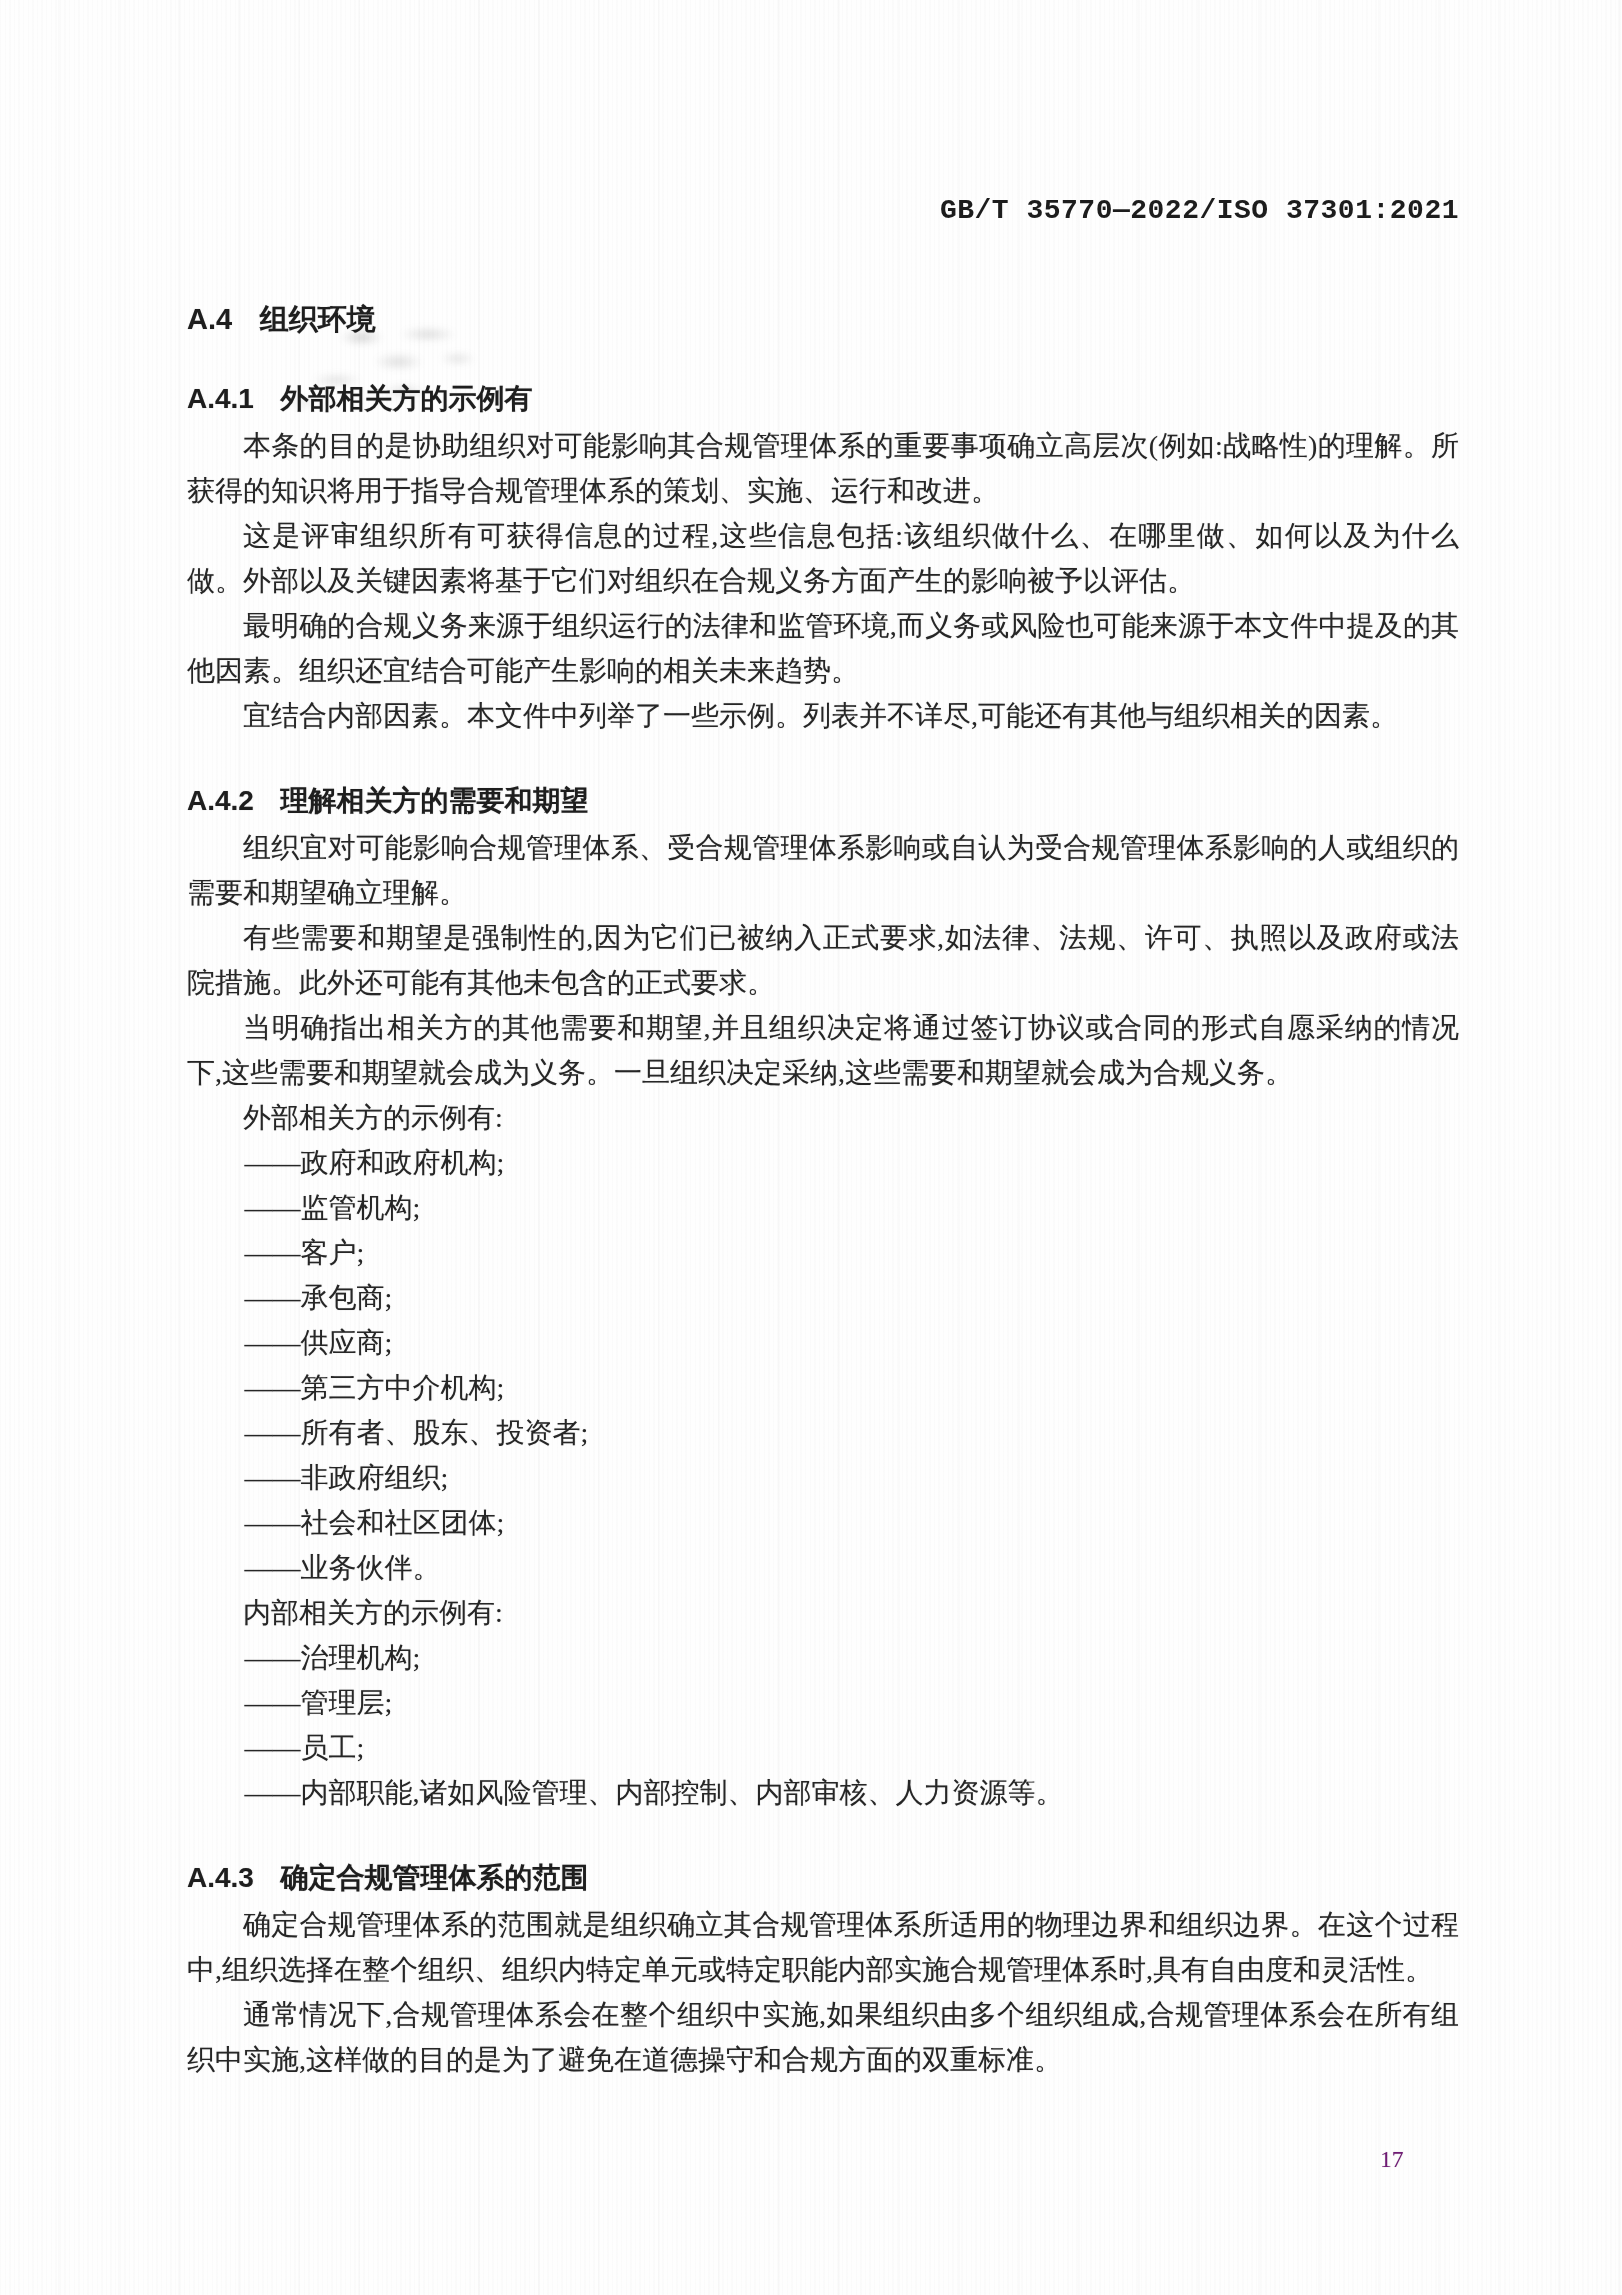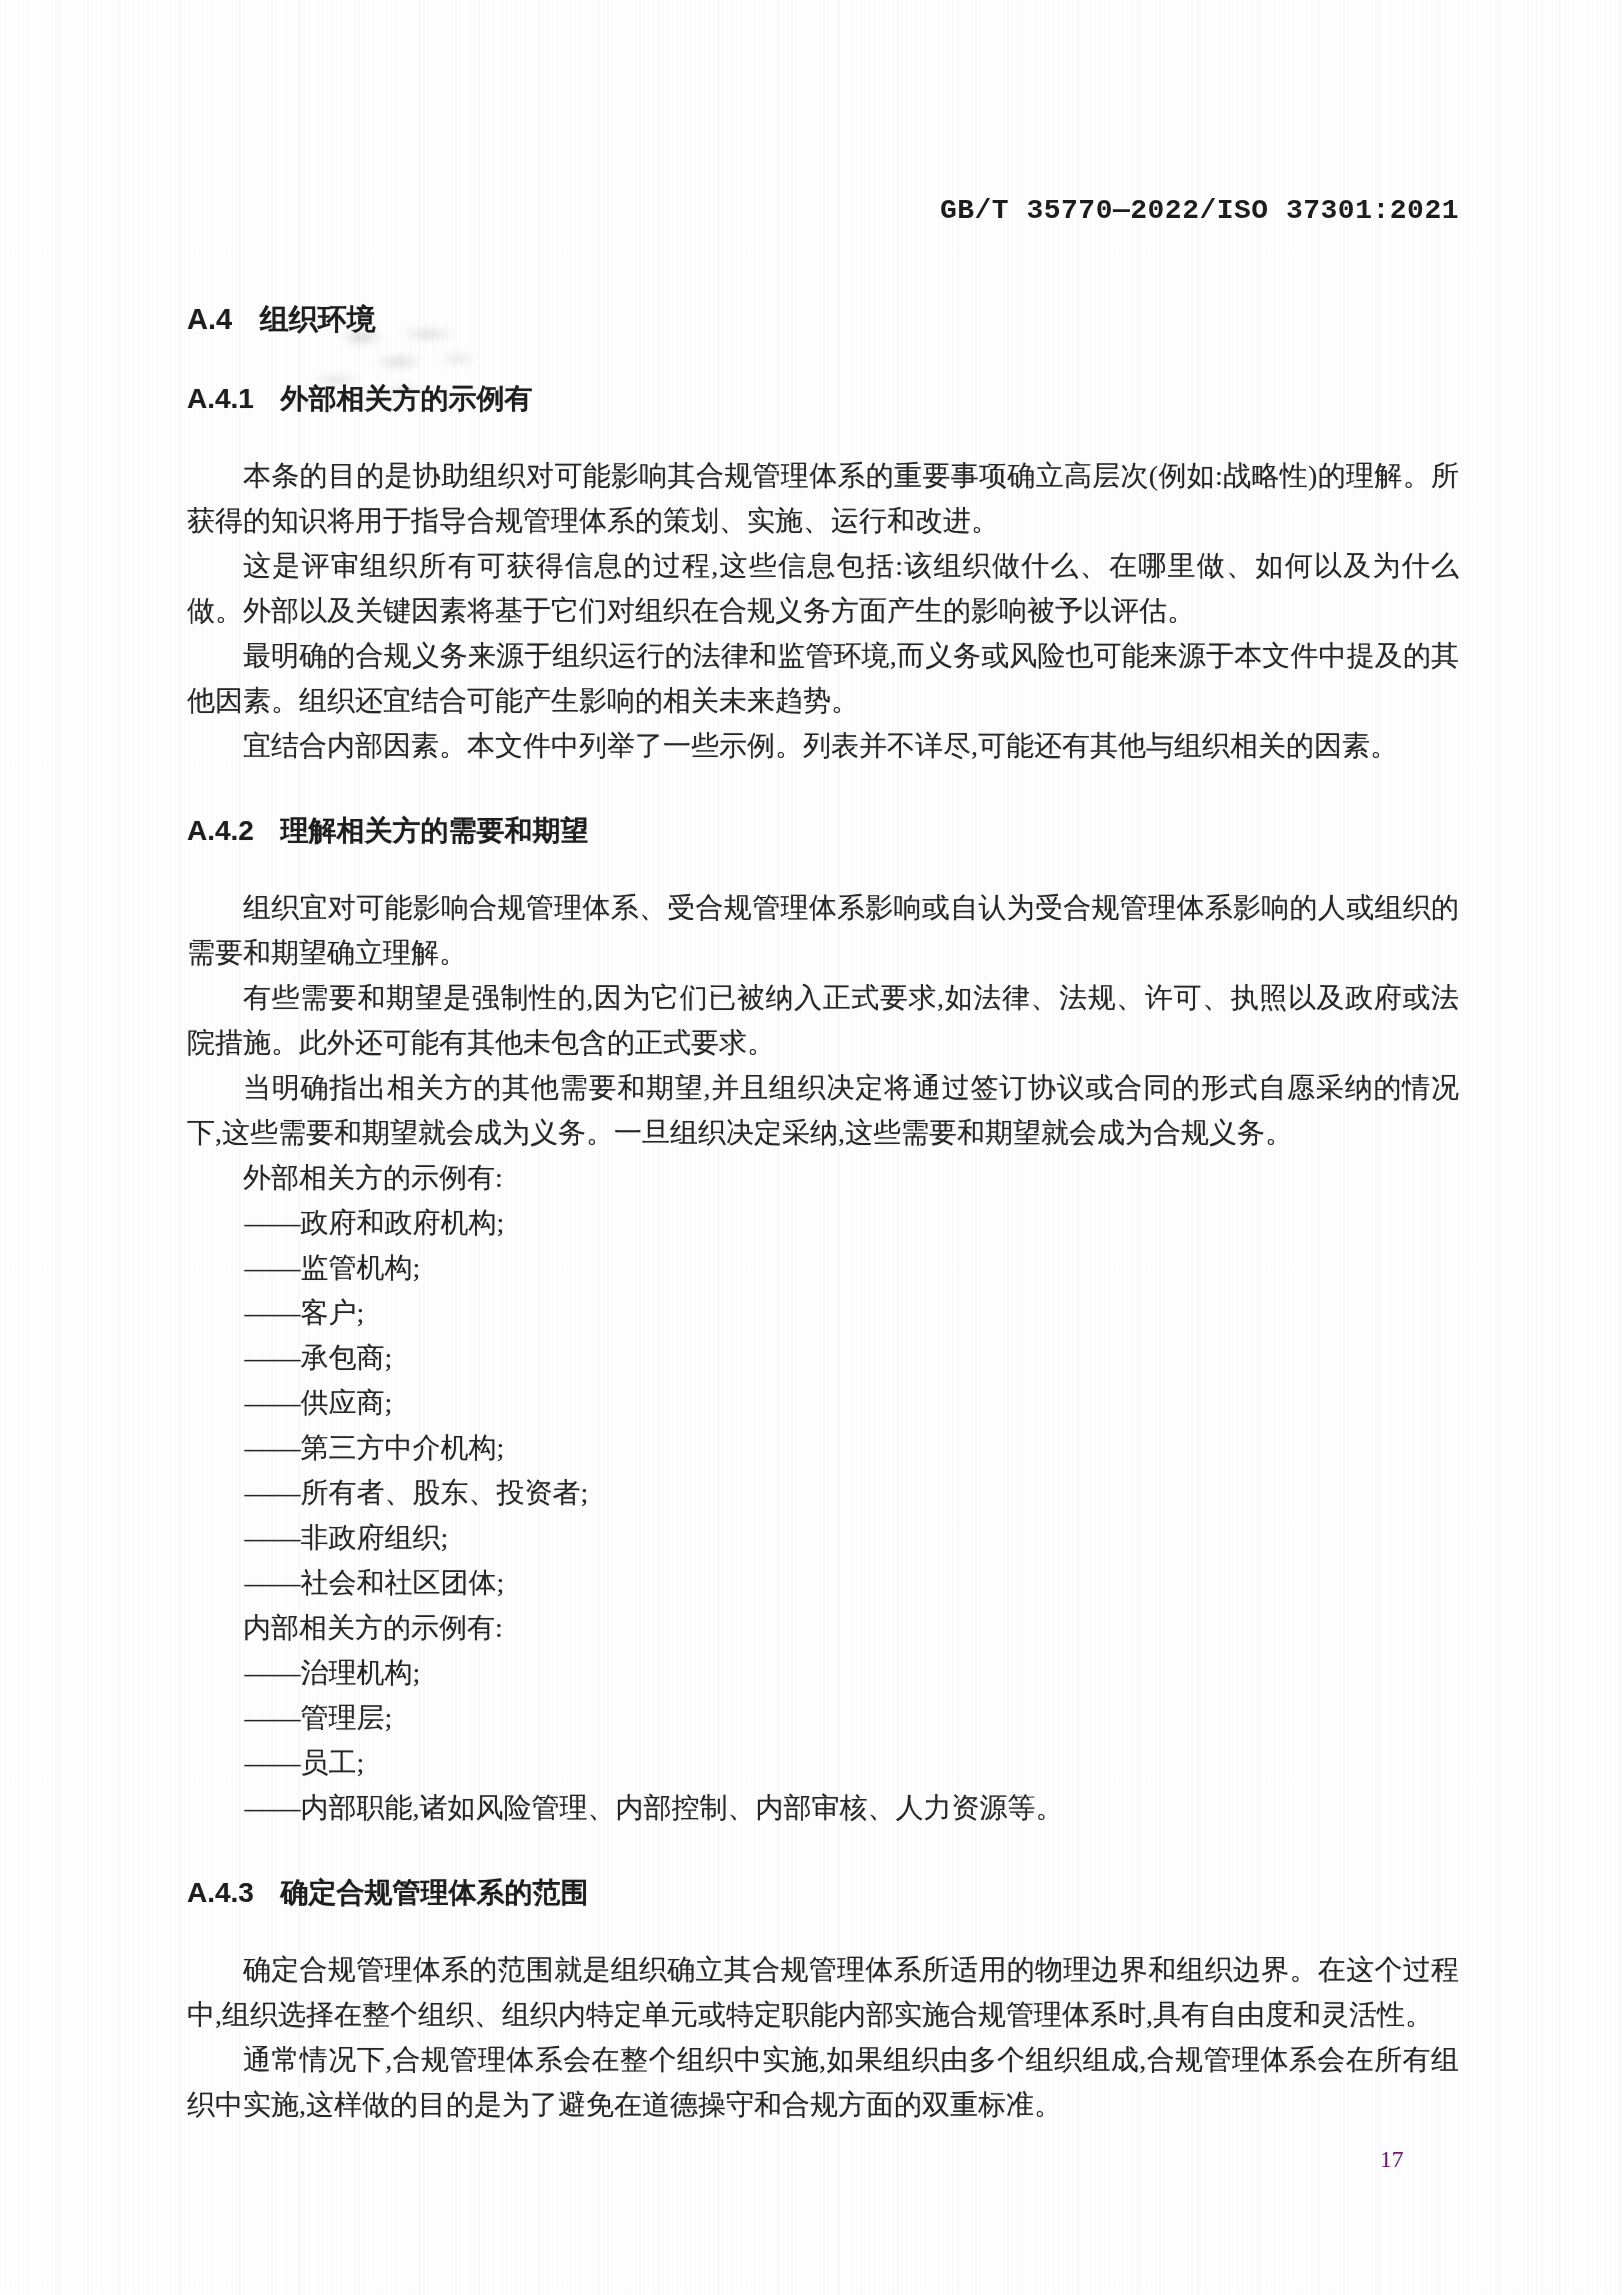--- a/index.html
+++ b/index.html
@@ -56,21 +56,21 @@
   }
   .heading-3 {
     margin: 46px 0 0 0;
     font-family: "Liberation Sans", "DejaVu Sans", sans-serif;
     font-weight: bold;
     font-size: 28px;
     line-height: 33px;
     color: #1e1e1e;
   }
   .heading-2 .ttl, .heading-3 .ttl { margin-left: 0.95em; }
-  .para-group { margin-top: 38px; }
+  .para-group { margin-top: 8px; }
   .body-text {
     margin: 0;
     font-size: 28px;
     line-height: 45px;
     text-align: justify;
     text-indent: 2em;
     color: #262626;
     word-break: normal;
   }
   .list-item { text-indent: 2.05em; text-align: left; }
@@ -138,20 +138,21 @@
       <p class="body-text">外部相关方的示例有:</p>
       <p class="body-text list-item">——政府和政府机构;</p>
       <p class="body-text list-item">——监管机构;</p>
       <p class="body-text list-item">——客户;</p>
       <p class="body-text list-item">——承包商;</p>
       <p class="body-text list-item">——供应商;</p>
       <p class="body-text list-item">——第三方中介机构;</p>
       <p class="body-text list-item">——所有者、股东、投资者;</p>
       <p class="body-text list-item">——非政府组织;</p>
       <p class="body-text list-item">——社会和社区团体;</p>
+      <p class="body-text list-item">——业务伙伴。</p>
       <p class="body-text">内部相关方的示例有:</p>
       <p class="body-text list-item">——治理机构;</p>
       <p class="body-text list-item">——管理层;</p>
       <p class="body-text list-item">——员工;</p>
       <p class="body-text list-item">——内部职能,诸如风险管理、内部控制、内部审核、人力资源等。</p>
     </div>
 
     <h3 class="heading-3"><span class="num">A.4.3</span><span class="ttl">确定合规管理体系的范围</span></h3>
 
     <div class="para-group">

